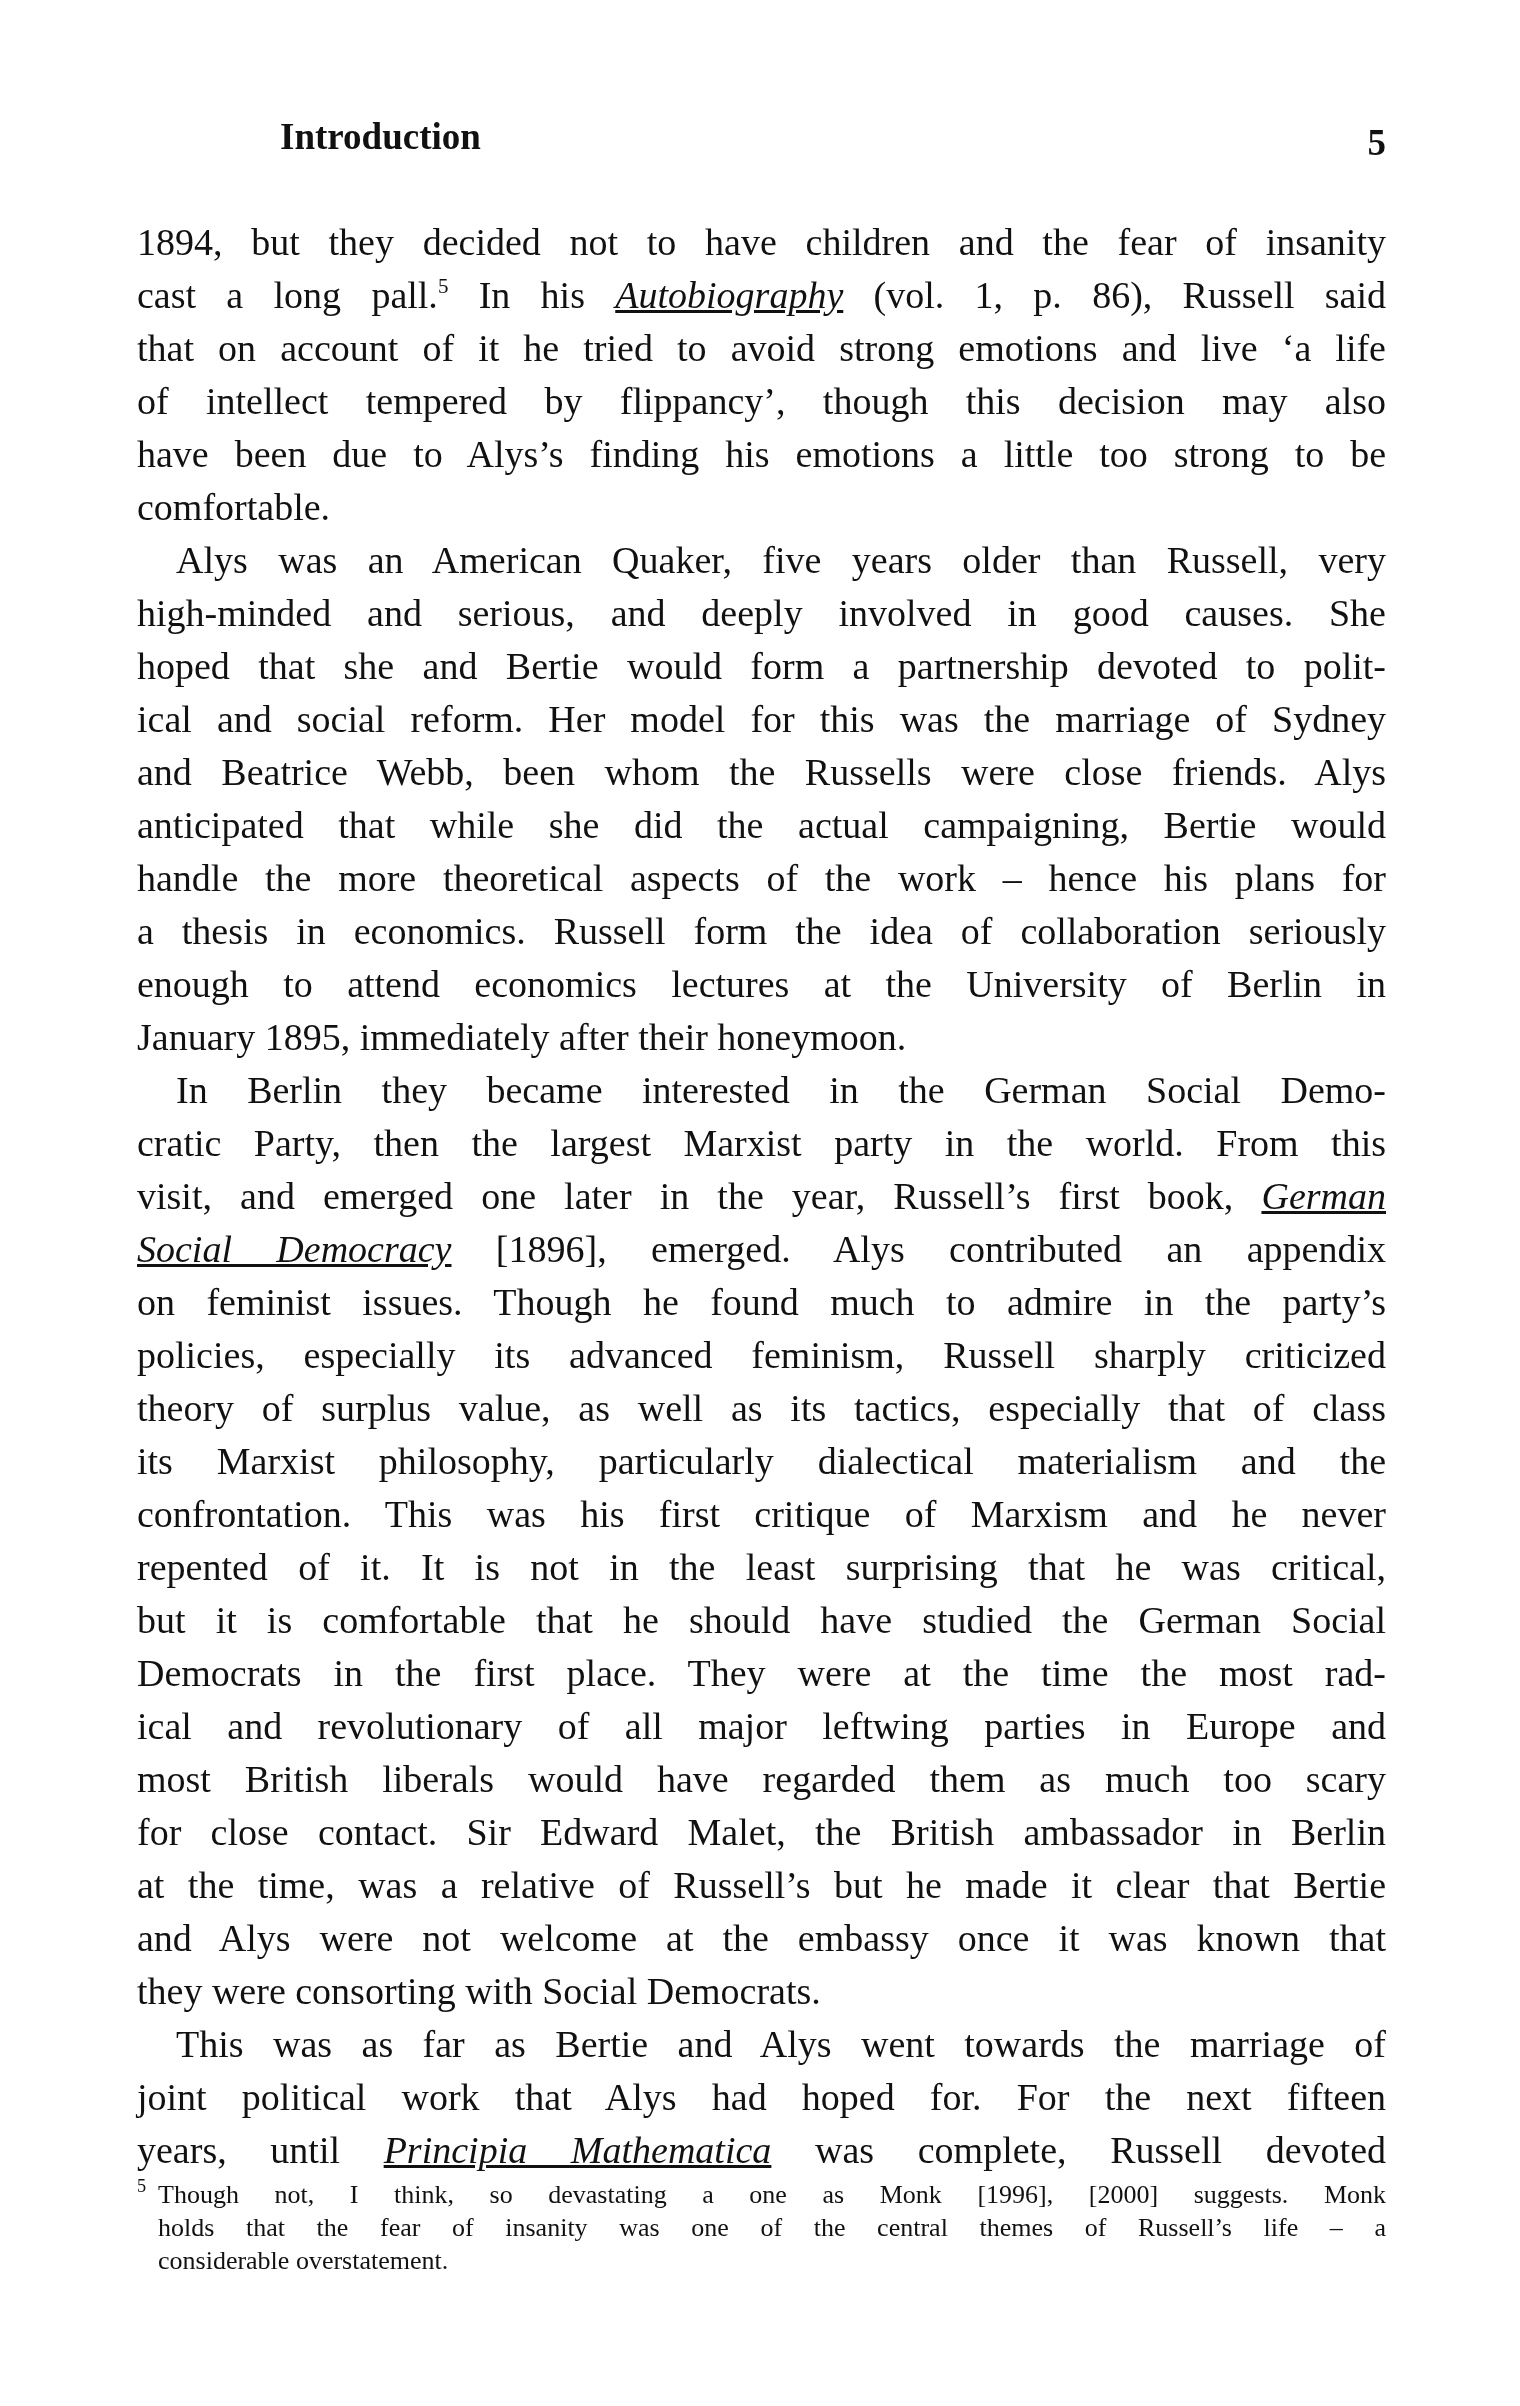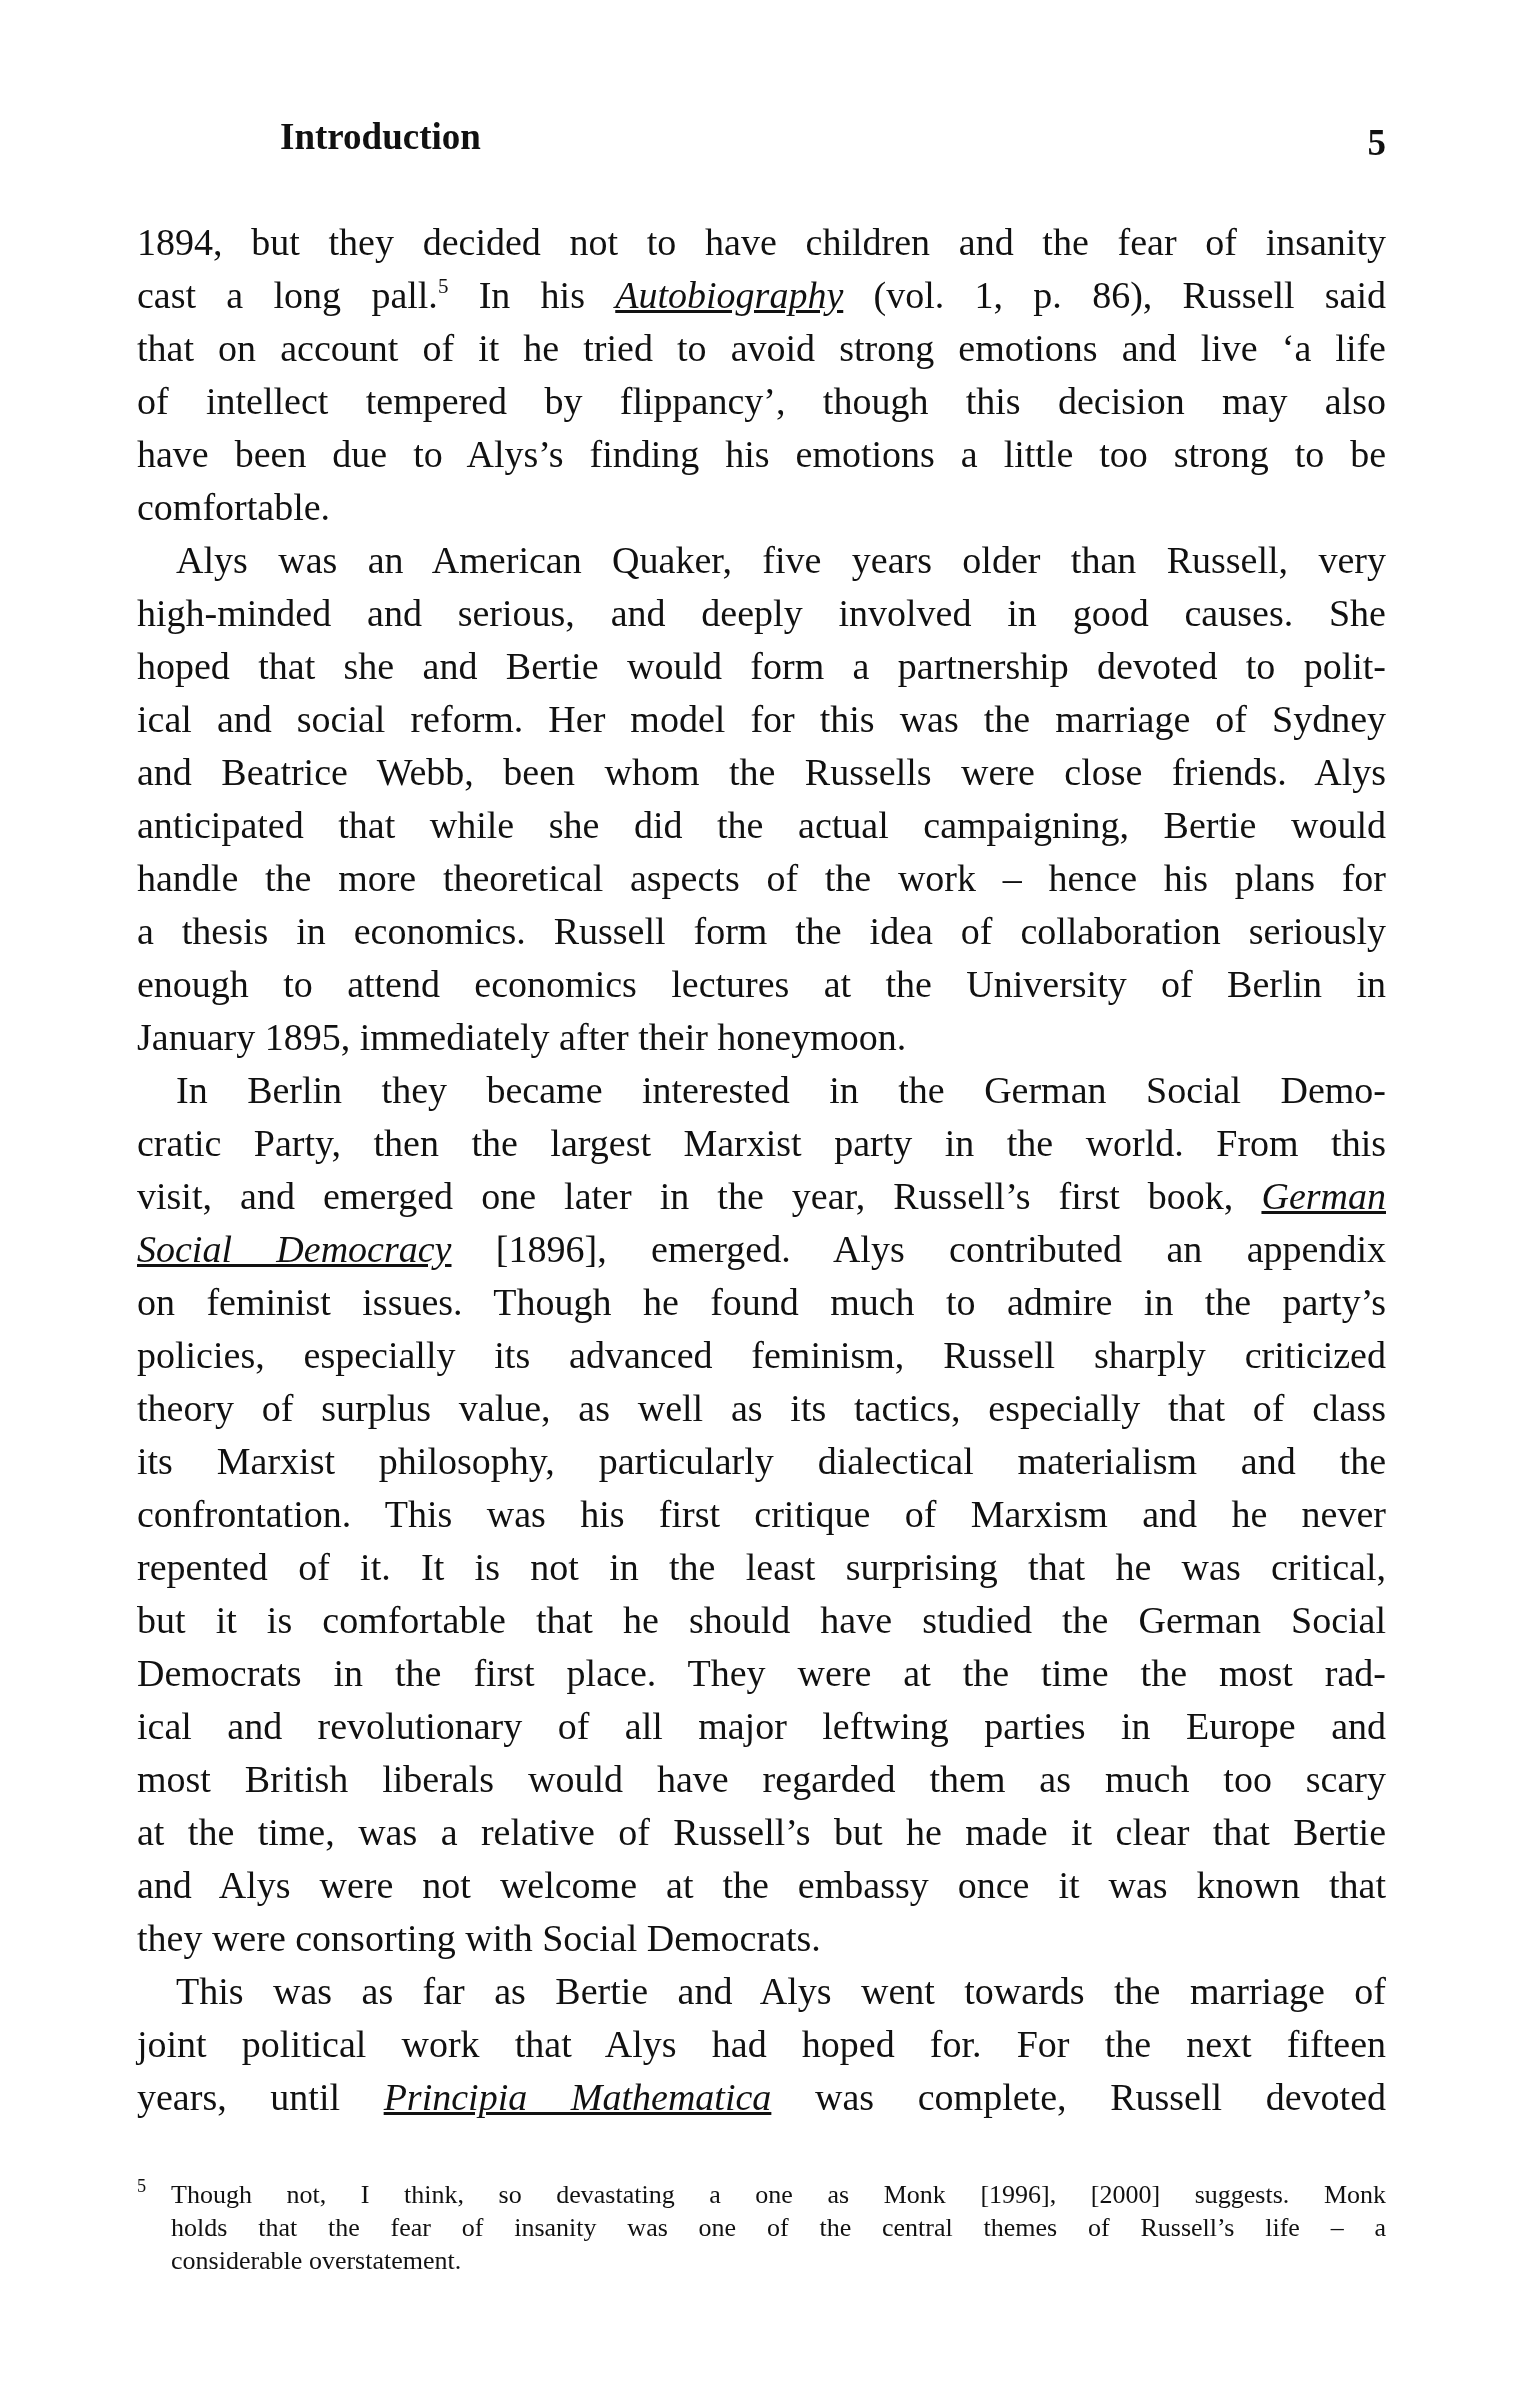--- a/index.html
+++ b/index.html
@@ -72,21 +72,21 @@
       width: 1249px;
       font-size: 26px;
     }
     .fn-marker {
       position: absolute;
       left: 0;
       top: -1.9px;
       font-size: 18.3px;
     }
     .fn-body {
-      margin-left: 34px;
+      margin-left: 21px;
     }
     .fn-line {
       display: block;
       height: 33px;
       line-height: 33px;
       white-space: nowrap;
       text-align: justify;
       text-align-last: justify;
     }
     .fn-line.last {
@@ -130,20 +130,21 @@
       <span class="line"><span>on feminist issues. Though he found much to admire in the party’s</span></span>
       <span class="line"><span>policies, especially its advanced feminism, Russell sharply criticized</span></span>
       <span class="line"><span>theory of surplus value, as well as its tactics, especially that of class</span></span>
       <span class="line"><span>its Marxist philosophy, particularly dialectical materialism and the</span></span>
       <span class="line"><span>confrontation. This was his first critique of Marxism and he never</span></span>
       <span class="line"><span>repented of it. It is not in the least surprising that he was critical,</span></span>
       <span class="line"><span>but it is comfortable that he should have studied the German Social</span></span>
       <span class="line"><span>Democrats in the first place. They were at the time the most rad-</span></span>
       <span class="line"><span>ical and revolutionary of all major leftwing parties in Europe and</span></span>
       <span class="line"><span>most British liberals would have regarded them as much too scary</span></span>
+      <span class="line"><span>for close contact. Sir Edward Malet, the British ambassador in Berlin</span></span>
       <span class="line"><span>at the time, was a relative of Russell’s but he made it clear that Bertie</span></span>
       <span class="line"><span>and Alys were not welcome at the embassy once it was known that</span></span>
       <span class="line last"><span>they were consorting with Social Democrats.</span></span>
     </div>
     <div class="paragraph">
       <span class="line indent"><span>This was as far as Bertie and Alys went towards the marriage of</span></span>
       <span class="line"><span>joint political work that Alys had hoped for. For the next fifteen</span></span>
       <span class="line"><span>years, until </span><i>Principia Mathematica</i><span> was complete, Russell devoted</span></span>
     </div>
   </main>

